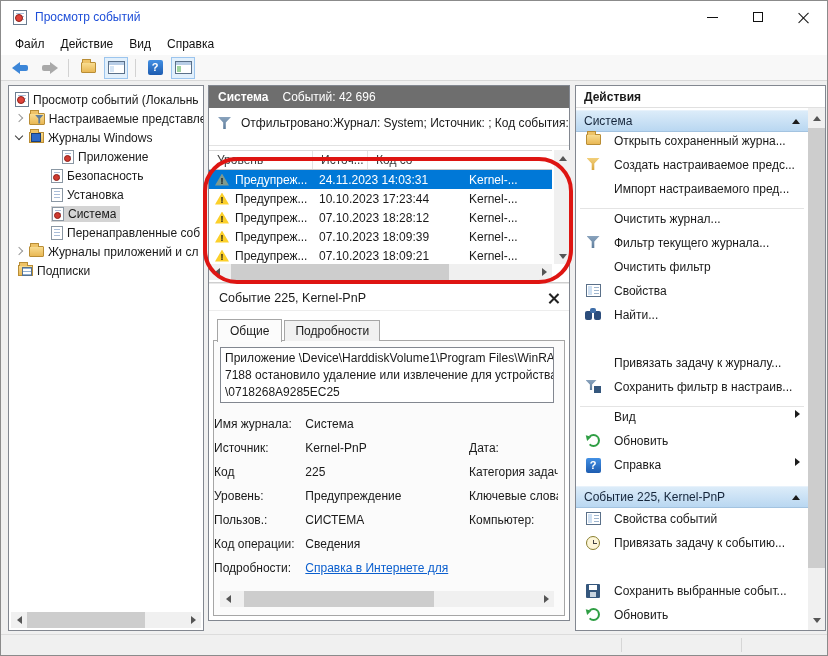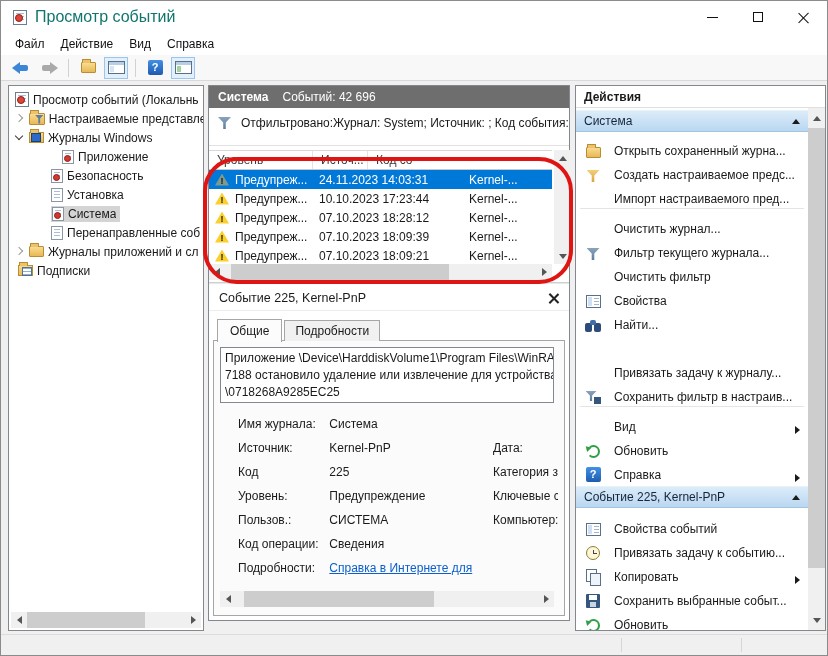--- a/index.html
+++ b/index.html
@@ -2,21 +2,21 @@
 <html><head>
 <meta charset="utf-8">
 <style>
   *{box-sizing:border-box;margin:0;padding:0}
   html,body{width:828px;height:656px}
   body{font-family:"Liberation Sans","DejaVu Sans",sans-serif;font-size:12px;color:#1a1a1a;background:#fff}
   .win{position:relative;width:828px;height:656px;border:1px solid #8b8b8b;background:#fff;overflow:hidden}
 
   
   .titlebar{position:absolute;left:0;top:0;right:0;height:32px;background:#fff;display:flex;align-items:center;padding-left:12px}
-  .titlebar .t-title{margin-left:8px;font-size:16px;color:#0f766e}
+  .titlebar .t-title{margin-left:8px;font-size:12px;color:#1d4ed8}
   .caption{position:absolute;top:0;right:0;height:32px;display:flex}
   .cap-btn{width:46px;height:32px;display:flex;align-items:center;justify-content:center}
   .min-glyph{width:11px;border-top:1px solid #111}
   .max-glyph{width:10px;height:10px;border:1px solid #111}
   .x-glyph{position:relative;width:12px;height:12px}
   .x-glyph::before,.x-glyph::after{content:"";position:absolute;left:5px;top:0;width:1.4px;height:14px;background:#111}
   .x-glyph::before{transform:rotate(45deg)}.x-glyph::after{transform:rotate(-45deg)}
   .menubar{position:absolute;left:0;top:32px;right:0;height:22px;background:#fff;display:flex;align-items:center;padding-left:6px}
   .menu-item{padding:2px 8px;color:#111}
   .toolbar{position:absolute;left:0;top:54px;right:0;height:26px;background:#f8f8f8;border-bottom:1px solid #d9d9d9;display:flex;align-items:center;padding-left:8px;gap:4px}
@@ -126,35 +126,35 @@
   .list-hscroll{left:0;top:178px;right:17px}
   .splitline{position:absolute;left:0;right:0;top:196px;height:2px;background:#e8e8e8;border-top:1px solid #cfcfcf}
 
   
   .d-header{position:absolute;left:0;top:200px;right:0;height:25px;background:#fff;display:flex;align-items:center;justify-content:space-between;padding:0 10px;border-bottom:1px solid #ededed}
   .tabs{position:absolute;left:8px;top:230px;height:25px;display:flex;align-items:flex-end;z-index:3}
   .tab{padding:3px 10px;border:1px solid #a6a6a6;border-bottom:none;background:#f1f1f1;margin-right:2px}
   .tab.active{background:#fcfcfc;padding:4px 12px;position:relative;top:1px}
   .tabbox{position:absolute;left:4px;top:254px;right:4px;height:276px;border:1px solid #a6a6a6;background:#fbfbfb}
   .msgbox{position:absolute;left:6px;top:6px;right:10px;height:56px;border:1px solid #828790;background:#fff;overflow:hidden;padding:2px 4px;line-height:17px;white-space:nowrap}
-  .frow{position:absolute;left:24px;right:6px;height:20px;white-space:nowrap;overflow:hidden}
+  .frow{position:absolute;left:0;right:6px;height:20px;white-space:nowrap;overflow:hidden}
   .frow .flabel{display:inline-block;width:88px}
   .frow .rlabel{position:absolute;left:255px;top:0}
   .link{color:#0b5fce;text-decoration:underline}
   .detail-hscroll{left:6px;top:250px;right:10px;position:absolute;height:16px;background:#f0f0f0;display:flex;align-items:center}
 
   
   .annotation{position:absolute;left:202px;top:156px;width:370px;height:127px;border:4px solid #de1512;border-radius:34px;z-index:60;pointer-events:none}
 
   
   .actions{left:574px;top:4px;width:251px;height:546px;overflow:hidden}
   .a-title{position:absolute;left:0;top:0;right:0;height:22px;display:flex;align-items:center;padding-left:8px;font-weight:bold;border-bottom:1px solid #e0e0e0;background:#fff}
   .a-body{position:absolute;left:0;top:22px;right:17px;bottom:0;overflow:hidden}
   .g-header{position:absolute;left:0;right:0;height:22px;background:linear-gradient(#dcecf9,#b9d7f1);border-top:1px solid #e8f2fb;border-bottom:1px solid #a3c3e0;display:flex;align-items:center;justify-content:space-between;padding:0 8px;color:#15253a}
-  .ai{position:absolute;left:0;right:0;height:24px;display:flex;align-items:flex-end;padding-left:8px}
+  .ai{position:absolute;left:0;right:0;height:24px;display:flex;align-items:flex-start;padding-left:8px}
   .ai .ic-slot{width:18px;display:flex;justify-content:center}
   .ai .lb{margin-left:12px;white-space:nowrap;overflow:hidden}
   .ai .sub{position:absolute;right:8px}
   .a-sep{position:absolute;left:4px;right:4px;height:1px;background:#e4e4e4}
   .act-vscroll{position:absolute;right:0;top:22px;width:17px;bottom:0;background:#f0f0f0}
 
   
   .statusbar{position:absolute;left:0;right:0;bottom:0;height:21px;background:#f0f0f0;border-top:1px solid #dcdcdc}
   .sb-sep{position:absolute;top:3px;bottom:3px;width:1px;background:#d6d6d6}
 </style>
@@ -513,27 +513,20 @@
               <span class="i i-props"></span>
             </span>
           <span class="lb">Свойства событий</span>
         </div>
         <div class="ai" style="top:428px">
           <span class="ic-slot">
               <span class="i i-task"></span>
             </span>
           <span class="lb">Привязать задачу к событию...</span>
         </div>
-        <div class="ai" style="top:452px">
-          <span class="ic-slot">
-              <span class="i i-copy"></span>
-            </span>
-          <span class="lb">Копировать</span>
-          <span class="sub tri-sub"></span>
-        </div>
         <div class="ai" style="top:476px">
           <span class="ic-slot">
               <span class="i i-save"></span>
             </span>
           <span class="lb">Сохранить выбранные событ...</span>
         </div>
         <div class="ai" style="top:500px">
           <span class="ic-slot">
               <span class="i i-refresh"></span>
             </span>

